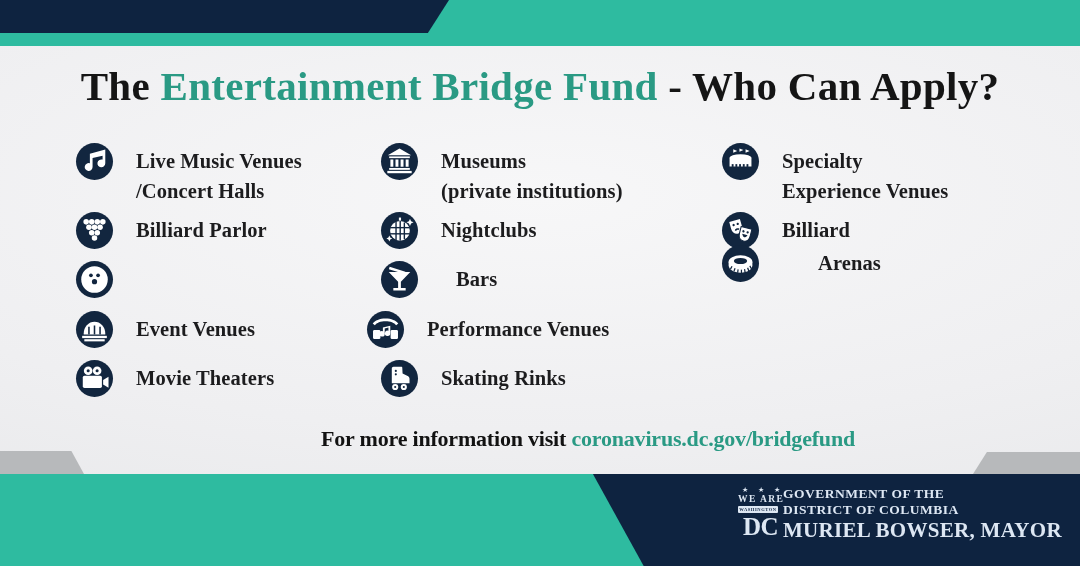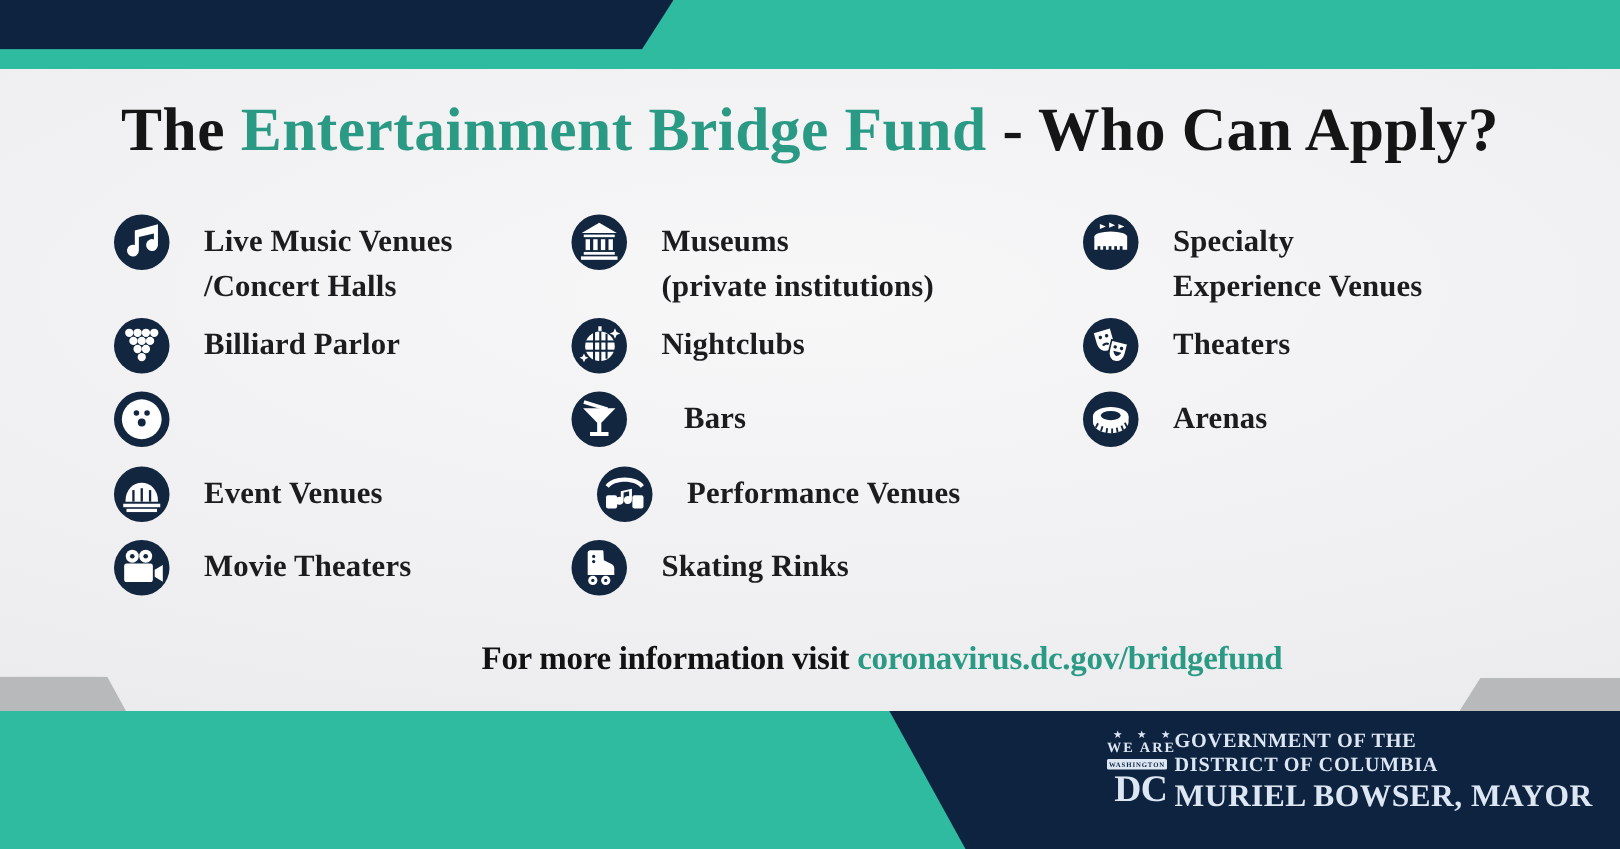--- a/index.html
+++ b/index.html
@@ -179,21 +179,21 @@
         <span class="venue-icon">
           <svg viewBox="0 0 24 24">
             <path d="M5.6 3.8l10.2 3.1-.5 1.5L5.1 5.3z"></path>
             <path d="M5 7.2h14l-6.1 6.3v4h3.1v1.7H8v-1.7h3.1v-4z"></path>
           </svg>
         </span>
         <div class="venue-label">
           <span class="line">Bars</span>
         </div>
       </div>
-      <div class="venue-item" style="left: 398px; top: 311px; text-align: center;">
+      <div class="venue-item" style="left: 367px; top: 311px; text-align: center;">
         <span class="venue-icon">
           <svg viewBox="0 0 24 24">
             <path d="M12 4.8c3.7 0 6.9 1.3 8.3 3.3l-1.4 1.1C17.8 7.6 15.1 6.6 12 6.6s-5.8 1-6.9 2.6L3.7 8.1c1.4-2 4.6-3.3 8.3-3.3z"></path>
             <rect x="3.9" y="12.4" width="4.8" height="5.8" rx=".9"></rect>
             <rect x="15.3" y="12.4" width="4.8" height="5.8" rx=".9"></rect>
             <path d="M15.1 9.6v4.9a1.75 1.75 0 1 1-1.2-1.66v-2.1l-2.4.55v3.55a1.75 1.75 0 1 1-1.2-1.66V10.7z"></path>
           </svg>
         </span>
         <div class="venue-label">
           <span class="line">Performance Venues</span>
@@ -246,24 +246,24 @@
             </g>
             <g transform="rotate(14 14.9 14.4)">
               <path d="M11.3 10.2h7.2v4.4c0 2.7-1.5 4.4-3.6 4.4s-3.6-1.7-3.6-4.4z" style="stroke:var(--icon-circle);stroke-width:.7"></path>
               <circle cx="13.5" cy="12.8" r=".75" style="fill:var(--icon-circle)"></circle>
               <circle cx="16.3" cy="12.8" r=".75" style="fill:var(--icon-circle)"></circle>
               <path d="M13.1 14.6c.5 1.2 1.4 1.9 1.8 1.9s1.3-.7 1.8-1.9z" style="fill:var(--icon-circle)"></path>
             </g>
           </svg>
         </span>
         <div class="venue-label">
-          <span class="line">Theaters</span>
-        </div>
-      </div>
-      <div class="venue-item" style="left: 722px; top: 261px;">
+          <span class="line">Billiard</span>
+        </div>
+      </div>
+      <div class="venue-item" style="left: 722px; top: 245px; gap: 36px;">
         <span class="venue-icon">
           <svg viewBox="0 0 24 24">
             <path d="M4.3 10.8v2.4c0 2.7 3.4 4.8 7.7 4.8s7.7-2.1 7.7-4.8v-2.4z"></path>
             <ellipse cx="12" cy="10.8" rx="7.7" ry="4.1"></ellipse>
             <ellipse cx="12" cy="10.4" rx="4.3" ry="2" style="fill:var(--icon-circle)"></ellipse>
             <g style="fill:var(--icon-circle)">
               <rect x="5.6" y="13.6" width=".8" height="2.2" transform="rotate(28 6 14.7)"></rect>
               <rect x="7.7" y="15" width=".8" height="2.2" transform="rotate(18 8.1 16.1)"></rect>
               <rect x="9.9" y="15.8" width=".8" height="2.2" transform="rotate(8 10.3 16.9)"></rect>
               <rect x="12.2" y="16" width=".8" height="2.2"></rect>

